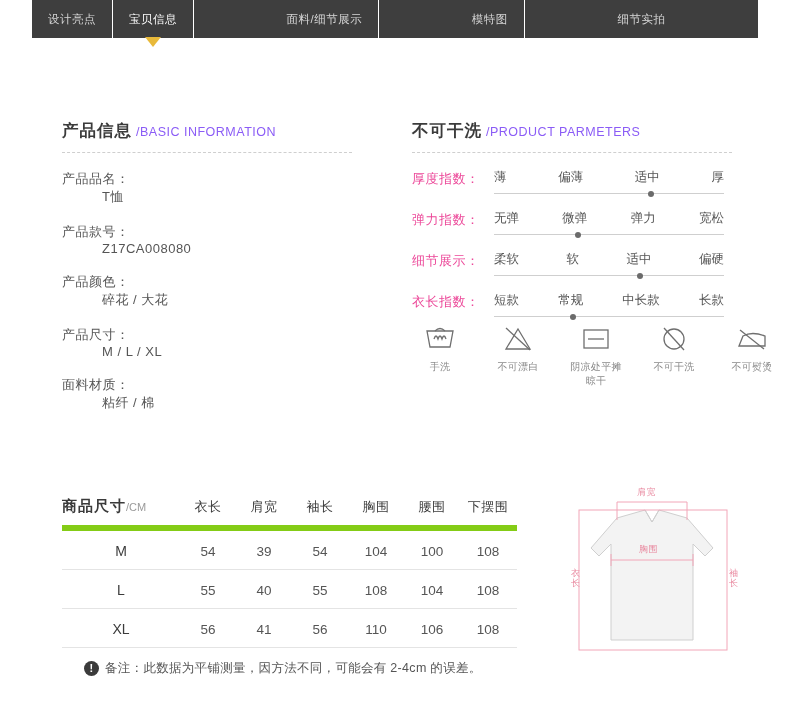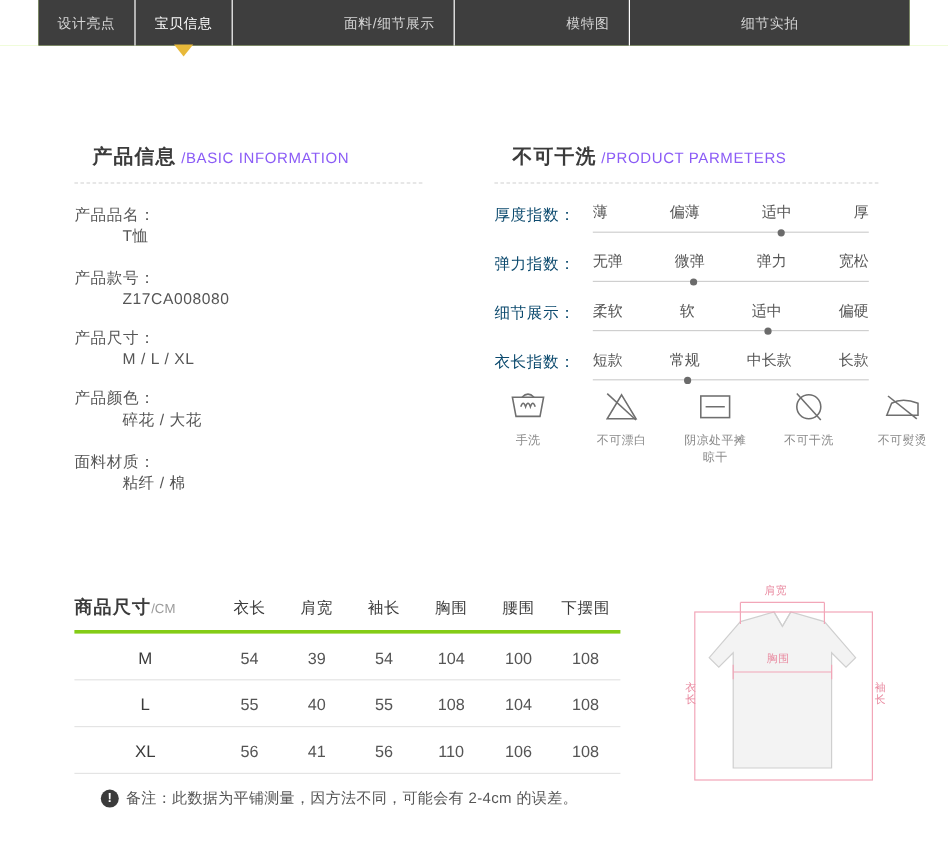--- a/index.html
+++ b/index.html
@@ -79,21 +79,20 @@
   .sec {
     position: absolute;
   }
   .sec-title {
     font-size: 16.5px;
     font-weight: bold;
     color: #3b3b3b;
     letter-spacing: 1px;
     display: flex;
     align-items: baseline;
-    margin-left: 15px;
   }
   .sec-title .slash {
     color: #8b5cf6;
     font-weight: normal;
     font-size: 12.5px;
     margin-left: 4px;
     letter-spacing: .5px;
   }
   .sec-rule {
     border-bottom: 1px dashed #cfcfcf;
@@ -120,21 +119,21 @@
 
   
   .param-row {
     display: flex;
     align-items: flex-start;
     margin-top: 16px;
   }
   .param-label {
     width: 82px;
     font-size: 13px;
-    color: #0c4a6e;
+    color: #ec4899;
     letter-spacing: .5px;
     padding-top: 1px;
   }
   .param-scale {
     width: 230px;
     position: relative;
   }
   .param-opts {
     display: flex;
     justify-content: space-between;
@@ -182,21 +181,21 @@
   
   .size-wrap {
     position: absolute;
     left: 62px;
     top: 497px;
     width: 455px;
   }
   .size-head {
     display: flex;
     align-items: baseline;
-    border-bottom: 3px solid #84cc16;
+    border-bottom: 6px solid #84cc16;
     padding-bottom: 9px;
   }
   .size-head .th-title {
     width: 118px;
     font-size: 15px;
     font-weight: bold;
     color: #3b3b3b;
     letter-spacing: 1px;
   }
   .size-head .th-title .unit {
@@ -314,26 +313,26 @@
 
   <div class="info-row">
     <div class="info-label">产品品名：</div>
     <div class="info-value">T恤</div>
   </div>
   <div class="info-row">
     <div class="info-label">产品款号：</div>
     <div class="info-value">Z17CA008080</div>
   </div>
   <div class="info-row">
+    <div class="info-label">产品颜色：</div>
+    <div class="info-value">碎花 / 大花</div>
+  </div>
+  <div class="info-row">
     <div class="info-label">产品尺寸：</div>
     <div class="info-value">M / L / XL</div>
-  </div>
-  <div class="info-row">
-    <div class="info-label">产品颜色：</div>
-    <div class="info-value">碎花 / 大花</div>
   </div>
   <div class="info-row">
     <div class="info-label">面料材质：</div>
     <div class="info-value">粘纤 / 棉</div>
   </div>
 </div>
 
 <div class="sec" style="left:412px; top:120px; width:320px;">
   <div class="sec-title">
     <span>不可干洗</span>

